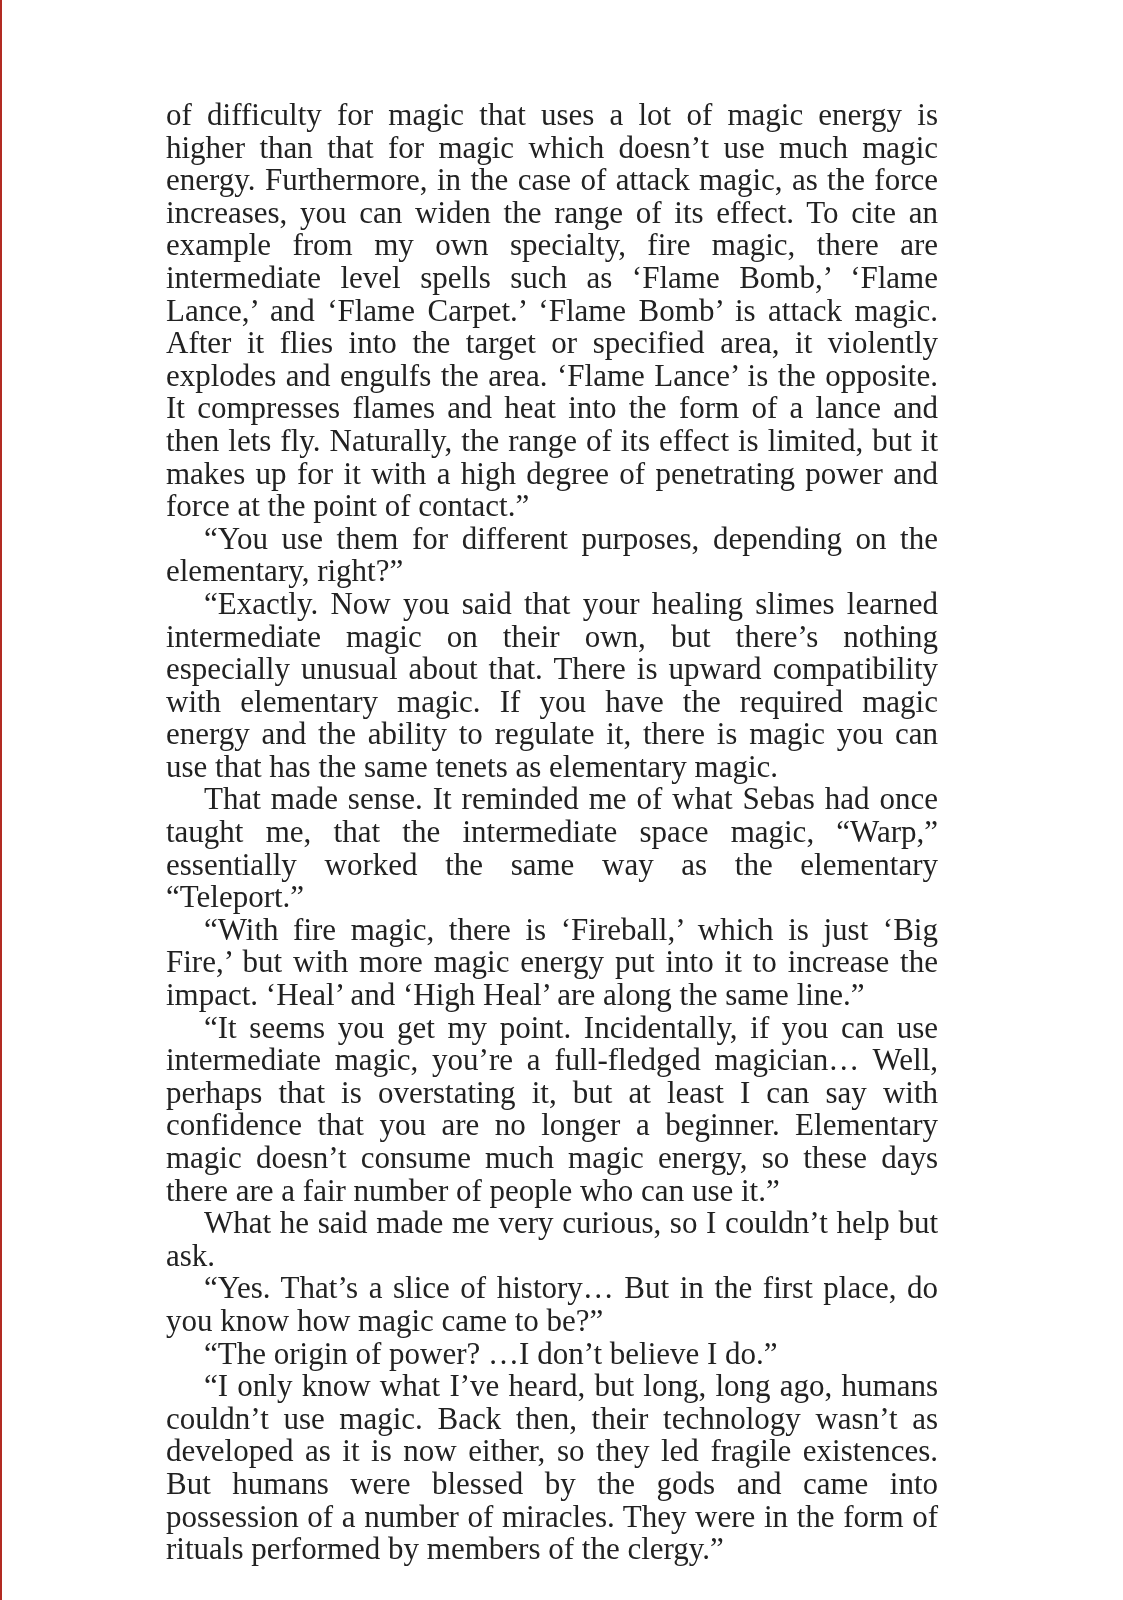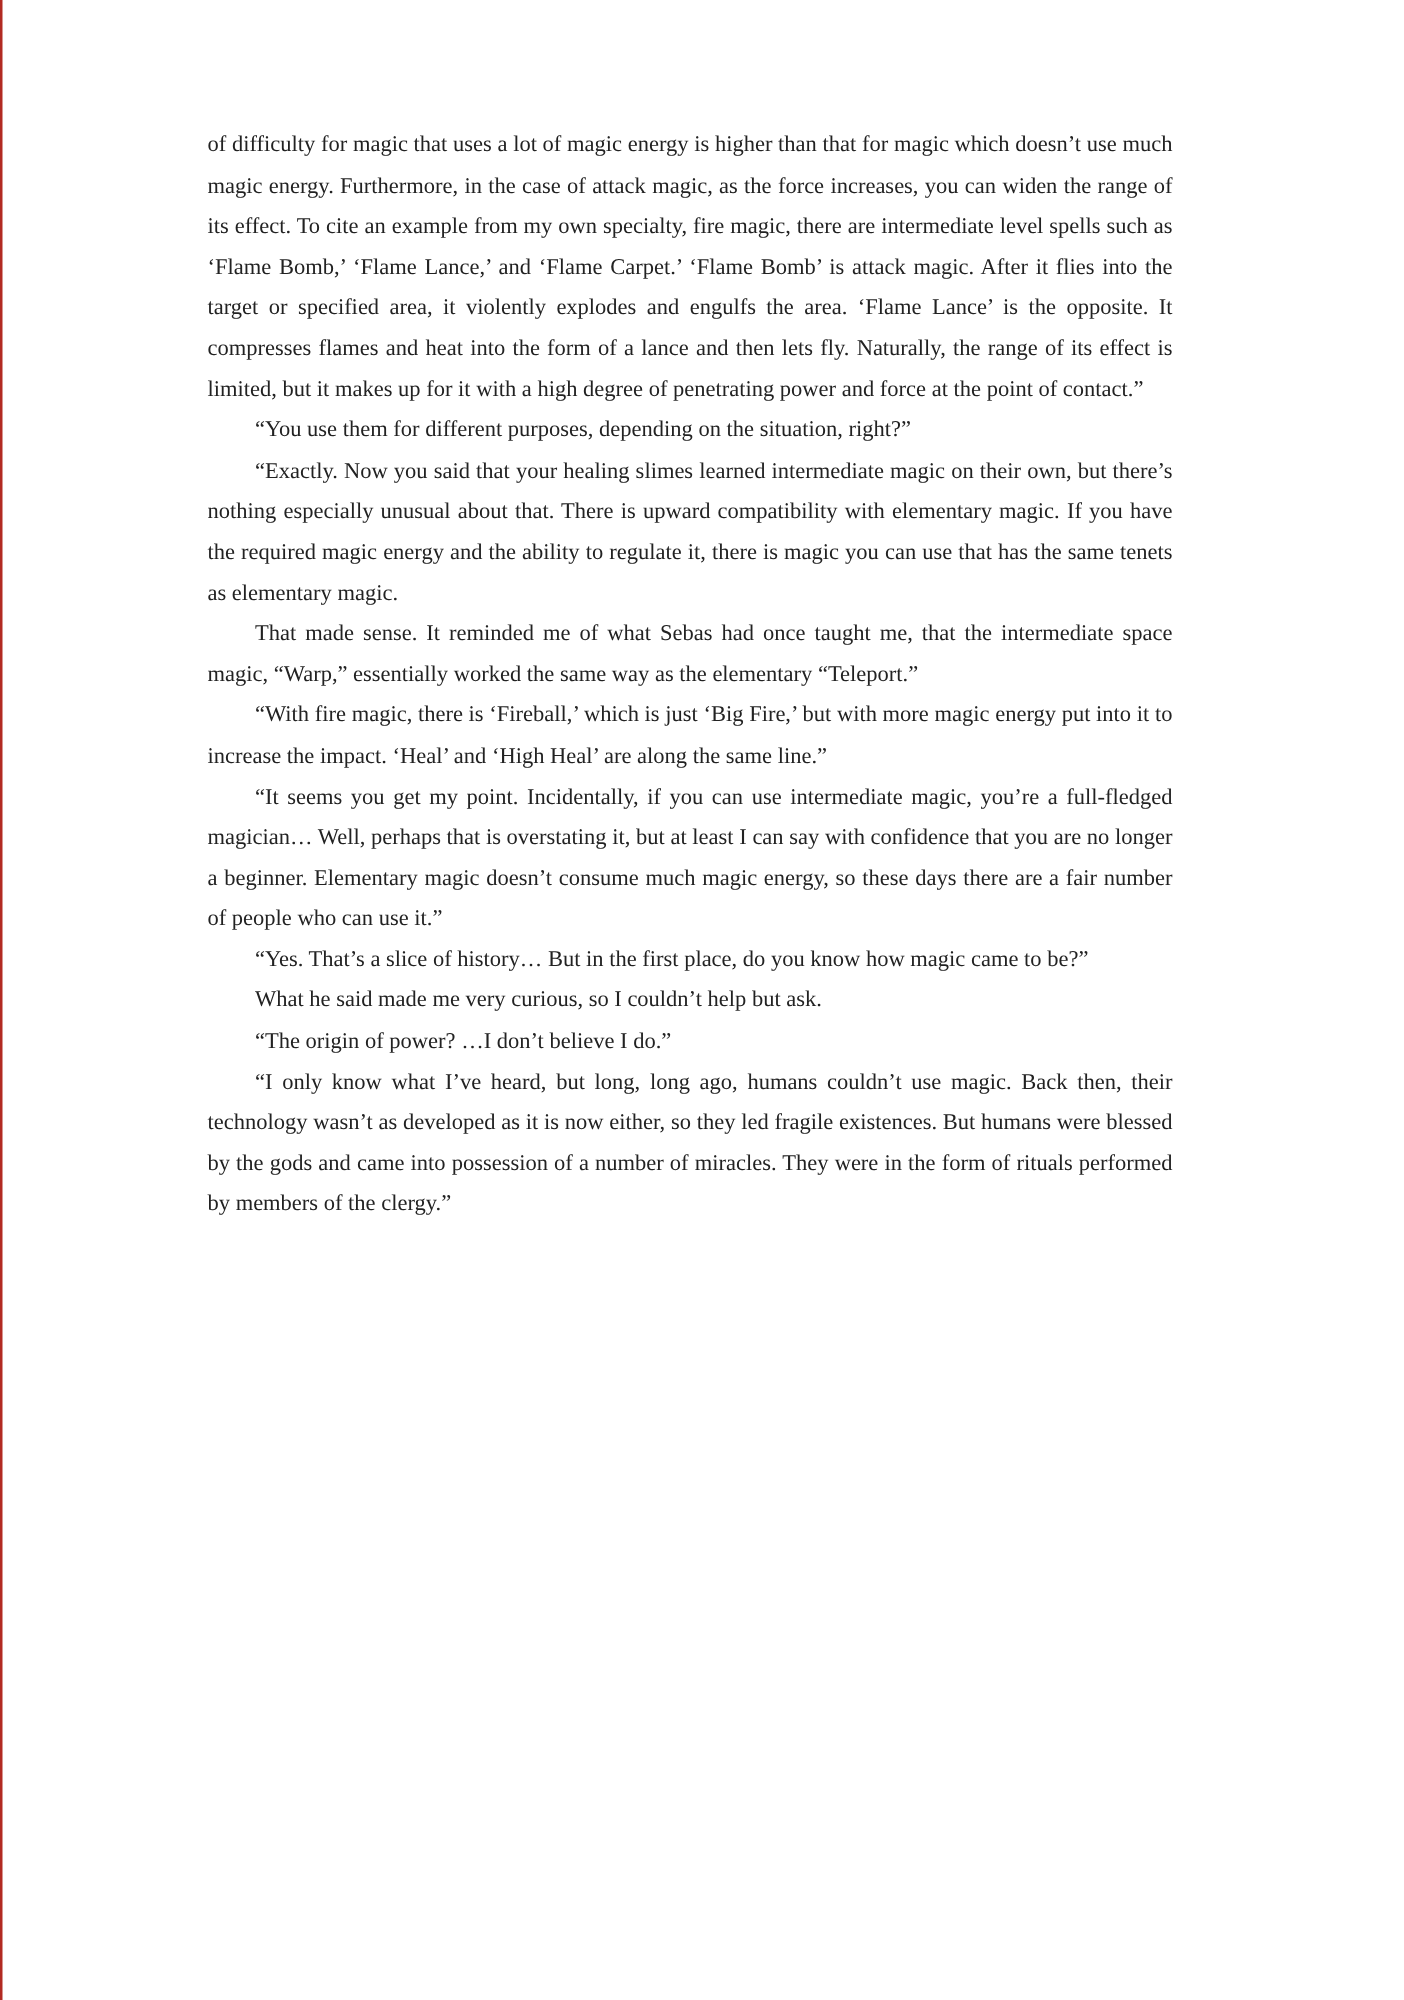--- a/index.html
+++ b/index.html
@@ -20,41 +20,41 @@
     top: 0;
     width: 2px;
     height: 1600px;
   }
   .page-text {
     position: absolute;
     left: 166px;
     top: 99px;
     width: 772px;
     color: #222222;
-    font-size: 18px;
+    font-size: 31px;
     line-height: 32.6px;
     text-align: justify;
   }
   .page-text p {
     margin: 0;
     padding: 0;
   }
   .page-text p.indent {
     text-indent: 38px;
   }
 </style>
 </head>
 <body>
 
 <div class="edge-line" style="background: rgb(178, 42, 34);"></div>
 
 <div class="page-text" style="color: rgb(34, 34, 34);">
   <p>of difficulty for magic that uses a lot of magic energy is higher than that for magic which doesn’t use much magic energy. Furthermore, in the case of attack magic, as the force increases, you can widen the range of its effect. To cite an example from my own specialty, fire magic, there are intermediate level spells such as ‘Flame Bomb,’ ‘Flame Lance,’ and ‘Flame Carpet.’ ‘Flame Bomb’ is attack magic. After it flies into the target or specified area, it violently explodes and engulfs the area. ‘Flame Lance’ is the opposite. It compresses flames and heat into the form of a lance and then lets fly. Naturally, the range of its effect is limited, but it makes up for it with a high degree of penetrating power and force at the point of contact.”</p>
-  <p class="indent">“You use them for different purposes, depending on the situation, right?”</p>
+  <p class="indent">“You use them for different purposes, depending on the elementary, right?”</p>
   <p class="indent">“Exactly. Now you said that your healing slimes learned intermediate magic on their own, but there’s nothing especially unusual about that. There is upward compatibility with elementary magic. If you have the required magic energy and the ability to regulate it, there is magic you can use that has the same tenets as elementary magic.</p>
   <p class="indent">That made sense. It reminded me of what Sebas had once taught me, that the intermediate space magic, “Warp,” essentially worked the same way as the elementary “Teleport.”</p>
   <p class="indent">“With fire magic, there is ‘Fireball,’ which is just ‘Big Fire,’ but with more magic energy put into it to increase the impact. ‘Heal’ and ‘High Heal’ are along the same line.”</p>
   <p class="indent">“It seems you get my point. Incidentally, if you can use intermediate magic, you’re a full-fledged magician… Well, perhaps that is overstating it, but at least I can say with confidence that you are no longer a beginner. Elementary magic doesn’t consume much magic energy, so these days there are a fair number of people who can use it.”</p>
+  <p class="indent">What he said made me very curious, so I couldn’t help but ask.</p>
   <p class="indent">“Yes. That’s a slice of history… But in the first place, do you know how magic came to be?”</p>
-  <p class="indent">What he said made me very curious, so I couldn’t help but ask.</p>
   <p class="indent">“The origin of power? …I don’t believe I do.”</p>
   <p class="indent">“I only know what I’ve heard, but long, long ago, humans couldn’t use magic. Back then, their technology wasn’t as developed as it is now either, so they led fragile existences. But humans were blessed by the gods and came into possession of a number of miracles. They were in the form of rituals performed by members of the clergy.”</p>
 </div>
 
 </body></html>

